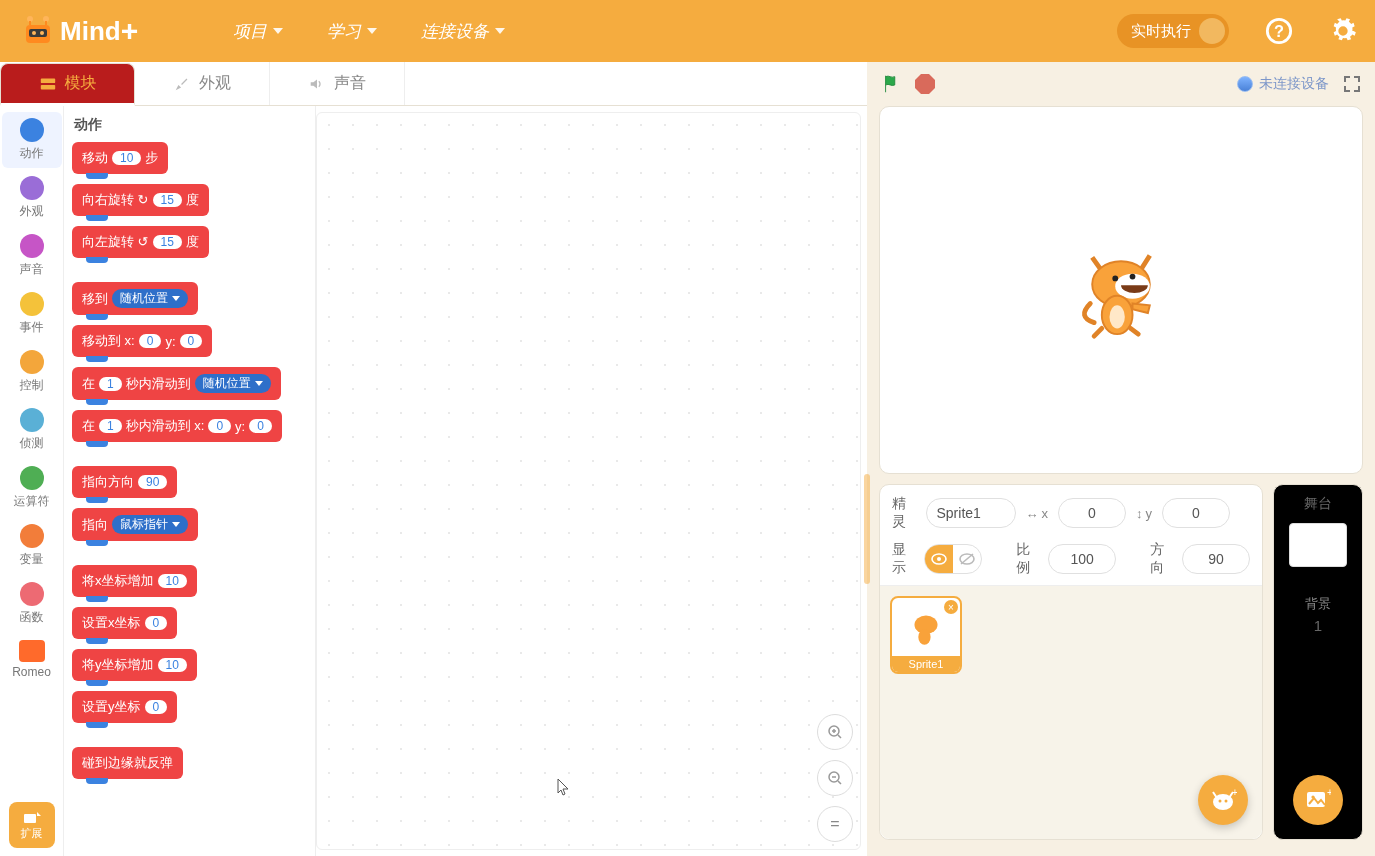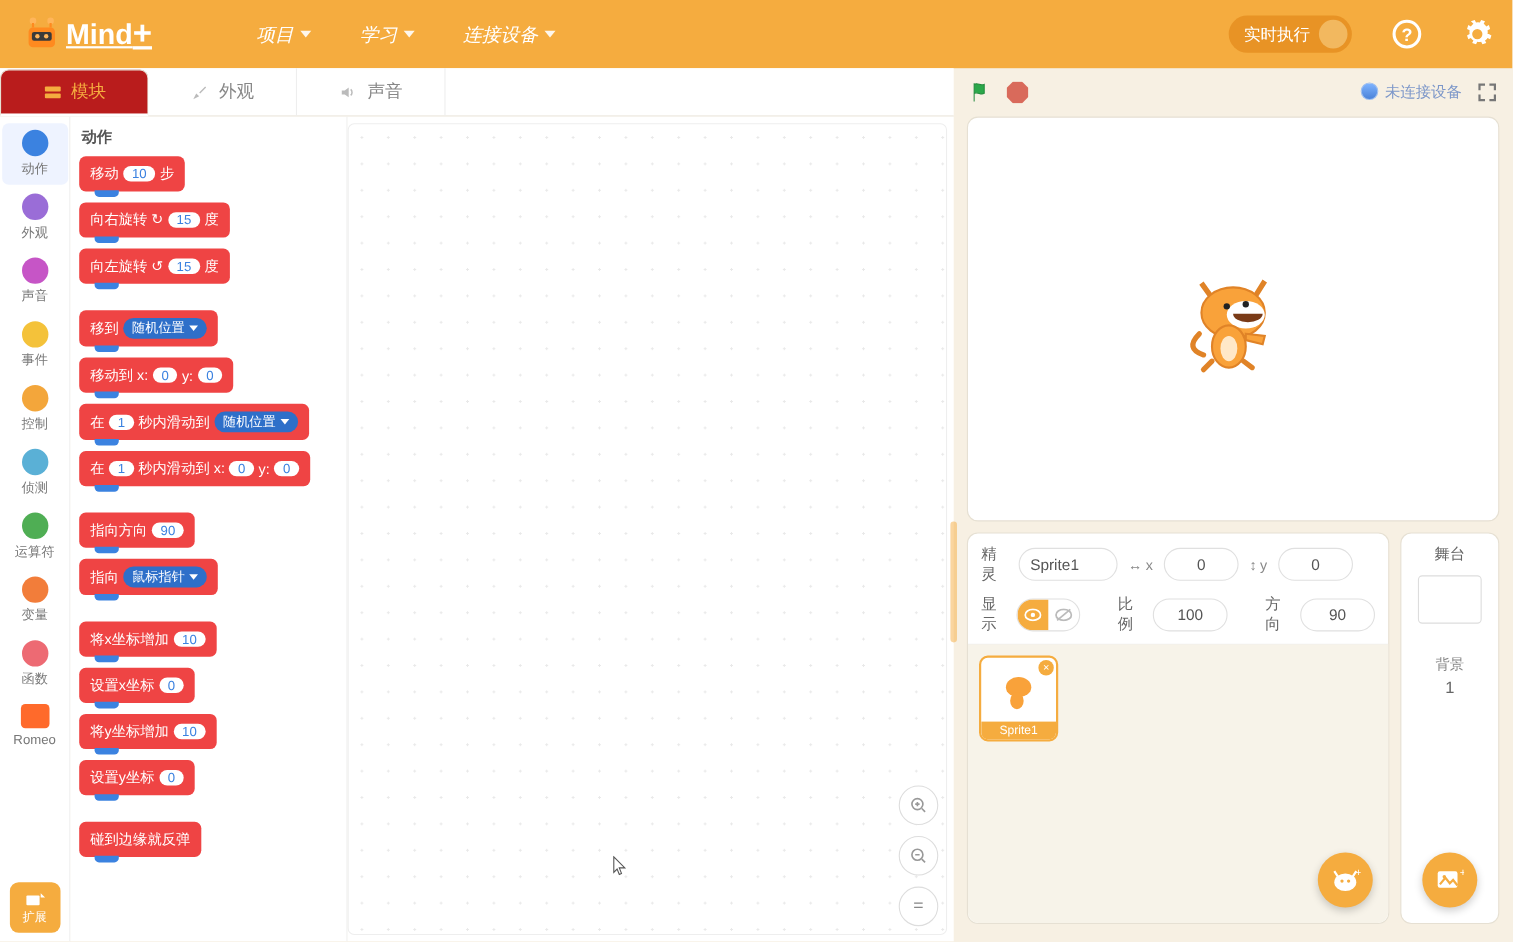--- a/index.html
+++ b/index.html
@@ -1,20 +1,20 @@
 <!DOCTYPE html>
 <html><head>
 <meta charset="utf-8">
 <style>
 * { box-sizing: border-box; margin: 0; padding: 0; font-family: -apple-system, "Helvetica Neue", Arial, sans-serif; }
 body { width: 1375px; height: 856px; overflow: hidden; background: #f7f0e3; }
 
 
 .topbar { height: 62px; background: #f5ac3f; display: flex; align-items: center; padding: 0 18px; color: #fff; }
-.logo-box { width: 145px; height: 46px; display: flex; align-items: center; text-decoration: underline; }
+.logo-box { width: 145px; height: 46px; display: flex; align-items: center; }
 .logo-mind { color: #fff; font-size: 26px; font-weight: 900; }
 .menu-items { display: flex; gap: 44px; margin-left: 70px; font-style: italic; }
 .menu-item { color: #fff; font-size: 17px; cursor: pointer; display: flex; align-items: center; gap: 6px; }
 .caret { width: 0; height: 0; border-left: 5px solid transparent; border-right: 5px solid transparent; border-top: 6px solid #fff; opacity: .9; }
 .top-right { margin-left: auto; display: flex; align-items: center; gap: 36px; }
 .realtime-pill { background: #e89325; border-radius: 20px; height: 34px; padding: 0 4px 0 14px; display: flex; align-items: center; color: #fff; font-size: 15px; }
 .realtime-toggle { width: 26px; height: 26px; border-radius: 50%; background: #f2b85f; margin-left: 8px; }
 .top-icon { width: 28px; height: 28px; fill: #fff; cursor: pointer; }
 
 
@@ -53,21 +53,21 @@
   background-image: radial-gradient(#e9e9e9 1px, transparent 1px); background-size: 24px 24px; }
 .ws-scroll { position: absolute; right: -3px; top: 368px; width: 6px; height: 110px; background: #f5ac3f; border-radius: 3px; opacity: .5; }
 .ws-btns { position: absolute; right: 14px; bottom: 14px; display: flex; flex-direction: column; gap: 10px; }
 .ws-circ { width: 36px; height: 36px; border-radius: 50%; background: #fff; border: 1px solid #ddd; display: flex; align-items: center; justify-content: center; color: #888; cursor: pointer; font-size: 16px; }
 
 
 .right-col { flex: 1; display: flex; flex-direction: column; padding: 0 0 0 0; }
 .stage-head { height: 44px; display: flex; align-items: center; padding: 0 14px; }
 .flag { width: 22px; height: 22px; fill: #2ba84a; cursor: pointer; }
 .stopsign { width: 20px; height: 20px; background: #d96a5b; clip-path: polygon(30% 0,70% 0,100% 30%,100% 70%,70% 100%,30% 100%,0 70%,0 30%); margin-left: 12px; cursor: pointer; }
-.conn-pill { margin-left: auto; display: flex; align-items: flex-start; gap: 6px; color: #7d97c9; font-size: 14px; }
+.conn-pill { margin-left: auto; display: flex; align-items: center; gap: 6px; color: #7d97c9; font-size: 14px; }
 .conn-dot { width: 16px; height: 16px; border-radius: 50%; background: linear-gradient(#7eb3ff,#4a82d8); border: 1px solid #9cbef0; }
 .fullscr { margin-left: 14px; width: 18px; height: 18px; cursor: pointer; }
 
 .stage-box { margin: 0 12px; border: 1px solid #e6e0d3; border-radius: 10px; background: #fff; height: 368px; position: relative; }
 .cat-sprite { position: absolute; left: 50%; top: 50%; transform: translate(-50%,-50%); width: 96px; height: 100px; }
 
 .below-stage { margin: 10px 12px 0; display: flex; gap: 10px; height: 356px; }
 .sprite-panel { flex: 1; background: #fff; border: 1px solid #e6e0d3; border-radius: 10px; display: flex; flex-direction: column; }
 .sprite-props { display: grid; grid-template-columns: auto 1fr auto auto auto auto auto auto; gap: 8px 10px; align-items: center; padding: 10px 12px; font-size: 14px; color: #666; }
 .prop-lbl { color: #666; }
@@ -79,21 +79,21 @@
 .eye-half { width: 36px; height: 28px; display: flex; align-items: center; justify-content: center; cursor: pointer; }
 .eye-half.on { background: #f5ac3f; color: #fff; }
 .eye-half.off { color: #bbb; }
 .sprite-list { flex: 1; background: #f7f3e9; margin: 0; padding: 10px; border-top: 1px solid #eee; display: flex; align-content: flex-start; gap: 10px; position: relative; border-radius: 0 0 10px 10px; }
 .sp-thumb { width: 72px; height: 78px; border: 2px solid #f5ac3f; border-radius: 8px; background: #fff; display: flex; flex-direction: column; align-items: center; justify-content: flex-end; font-size: 11px; color: #fff; overflow: hidden; position: relative; cursor: pointer; }
 .sp-thumb .lbl { width: 100%; background: #f5ac3f; text-align: center; padding: 2px 0; }
 .sp-thumb .mini { flex: 1; display: flex; align-items: center; justify-content: center; }
 .sp-thumb .xbtn { position: absolute; top: 2px; right: 2px; width: 14px; height: 14px; background: #f5ac3f; border-radius: 50%; color: #fff; font-size: 10px; display: flex; align-items: center; justify-content: center; }
 .add-fab { position: absolute; right: 14px; bottom: 14px; width: 50px; height: 50px; border-radius: 50%; background: #f5ac3f; box-shadow: 0 3px 8px rgba(0,0,0,.2); display: flex; align-items: center; justify-content: center; cursor: pointer; }
 
-.stage-panel { width: 90px; background: #ffffff; border: 1px solid #e6e0d3; border-radius: 10px; display: flex; flex-direction: column; align-items: center; padding-top: 10px; position: relative; }
+.stage-panel { width: 90px; background: #000000; border: 1px solid #e6e0d3; border-radius: 10px; display: flex; flex-direction: column; align-items: center; padding-top: 10px; position: relative; }
 .stage-panel .hd { font-size: 14px; color: #666; }
 .stage-thumb { margin-top: 10px; width: 58px; height: 44px; border: 1px solid #ddd; border-radius: 4px; background: #fff; }
 .stage-panel .blab { margin-top: 28px; font-size: 13px; color: #888; }
 .stage-panel .bnum { font-size: 15px; color: #666; margin-top: 4px; }
 .stage-fab { position: absolute; bottom: 14px; width: 50px; height: 50px; border-radius: 50%; background: #f5ac3f; box-shadow: 0 3px 8px rgba(0,0,0,.2); display: flex; align-items: center; justify-content: center; cursor: pointer; }
 
 
 .fake-cursor { position: absolute; left: 241px; top: 672px; pointer-events: none; }
 
 svg { display: block; }

